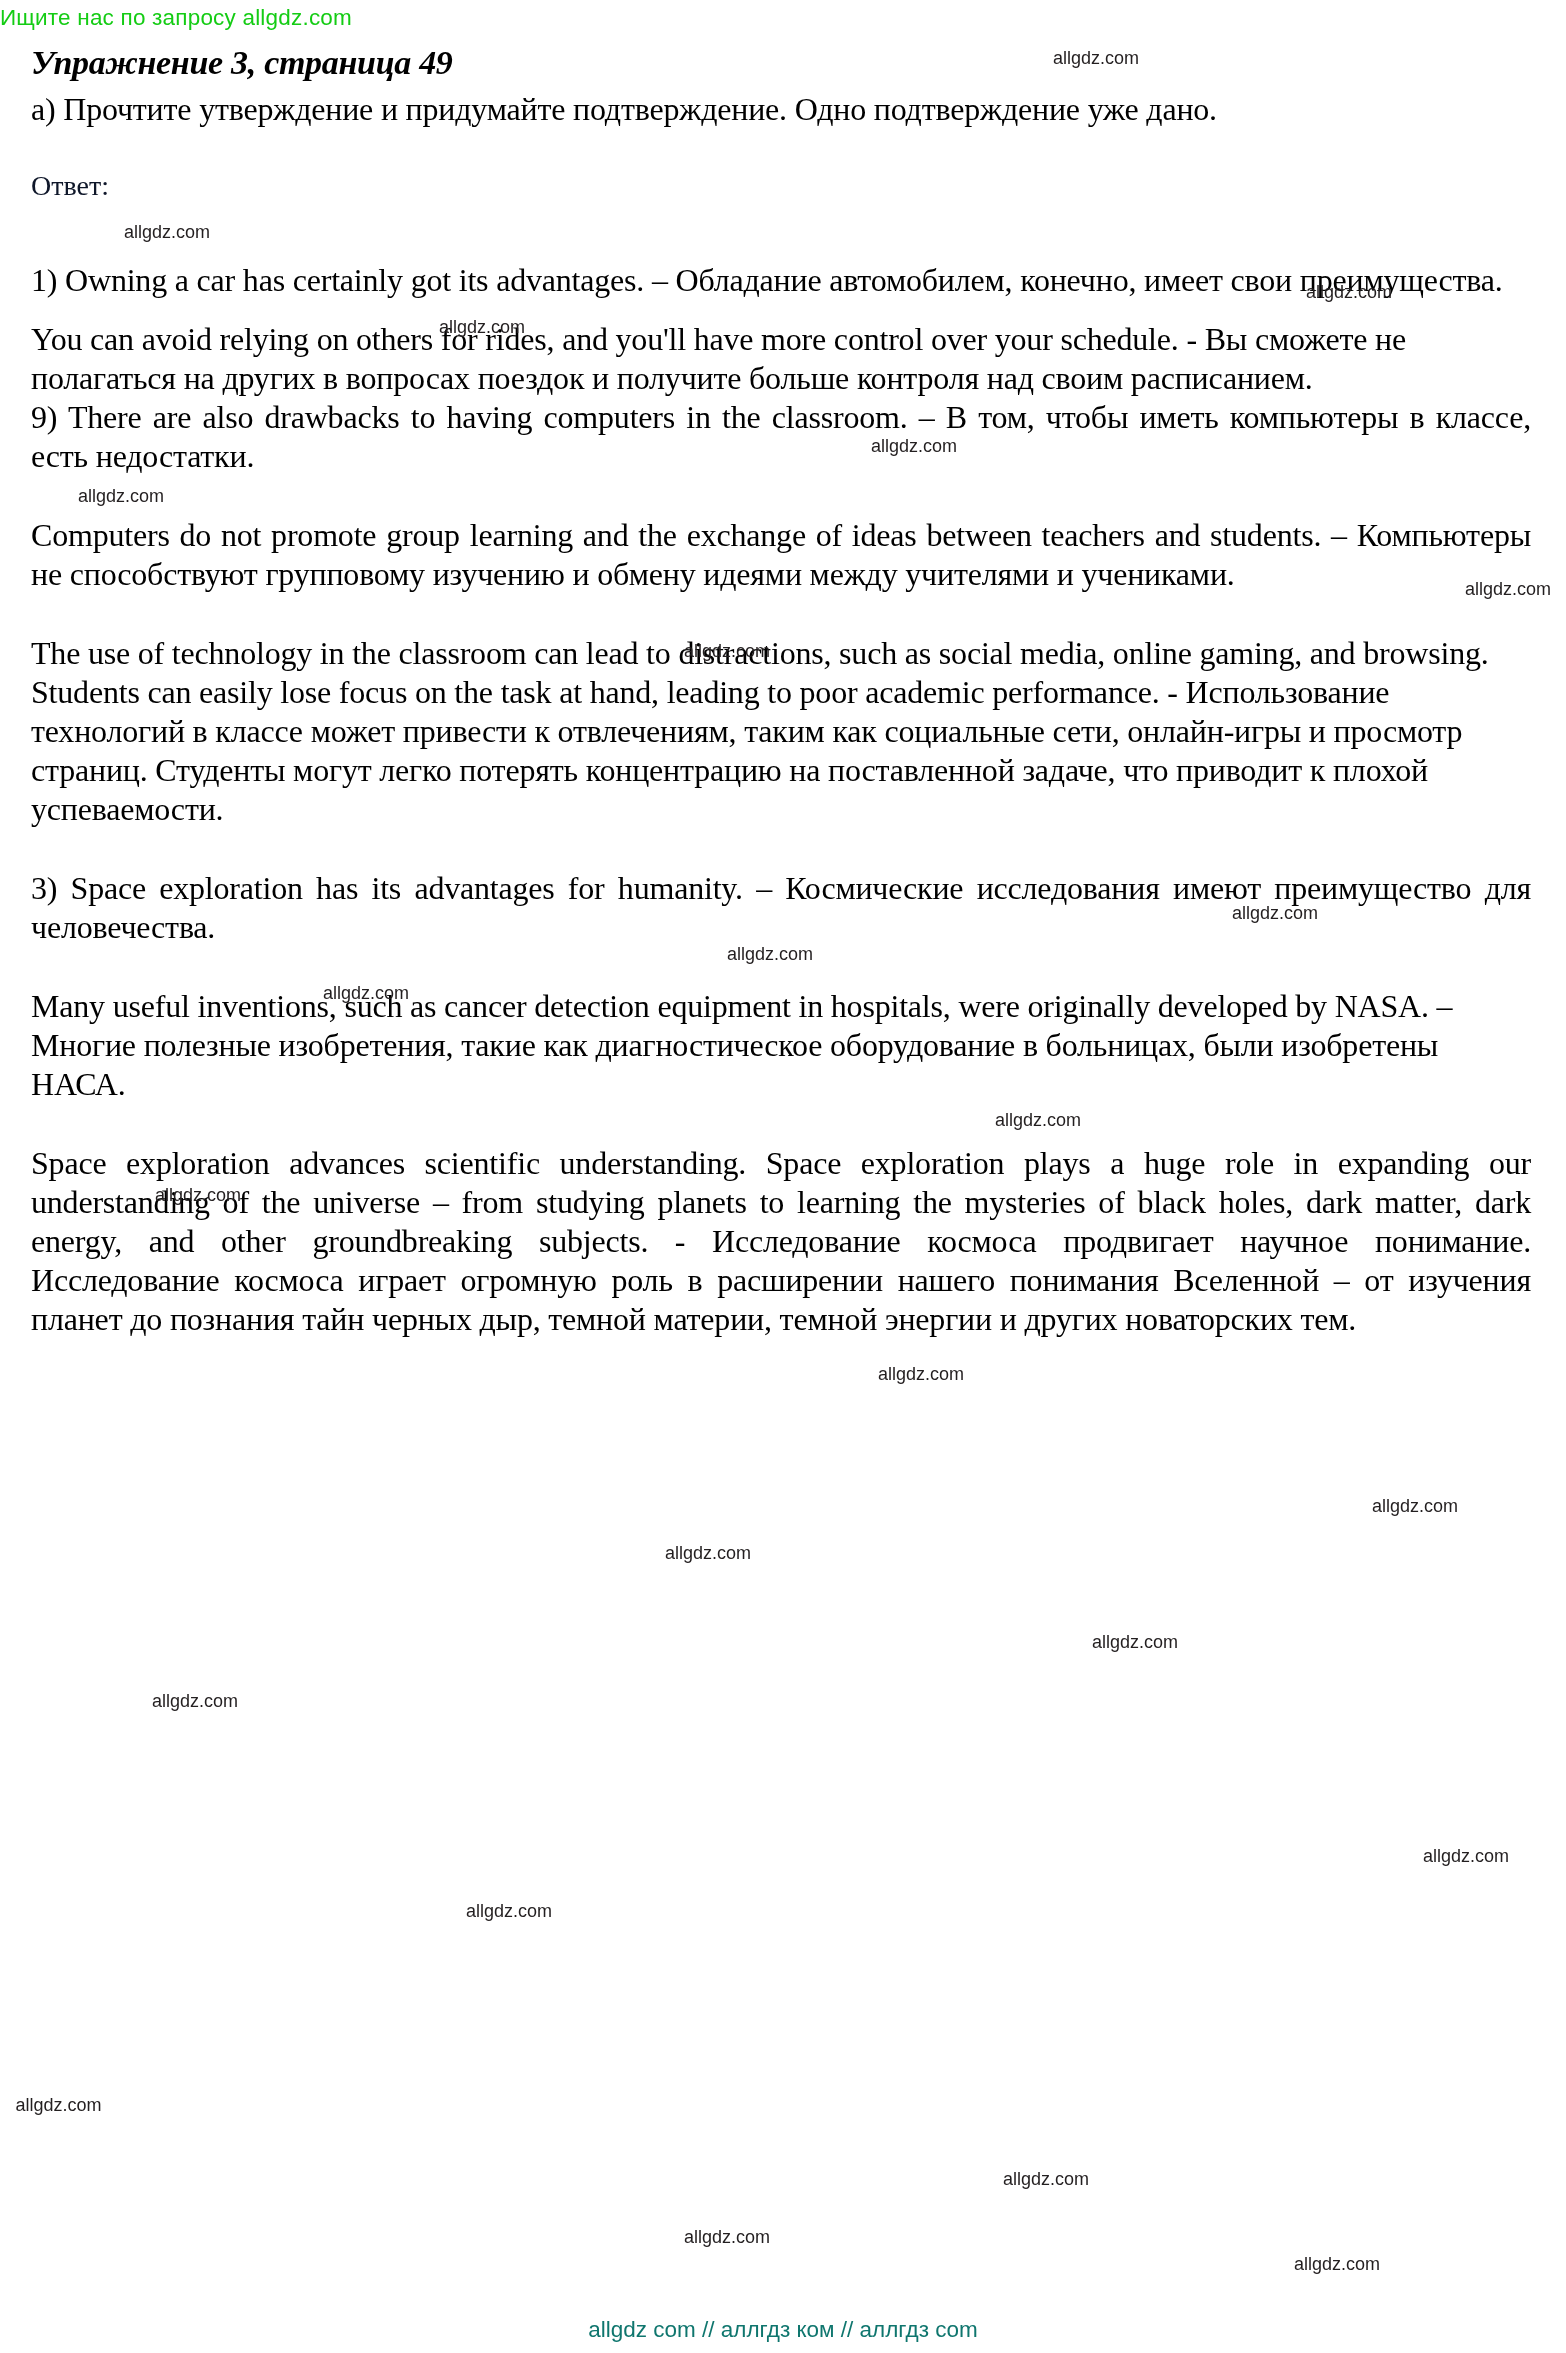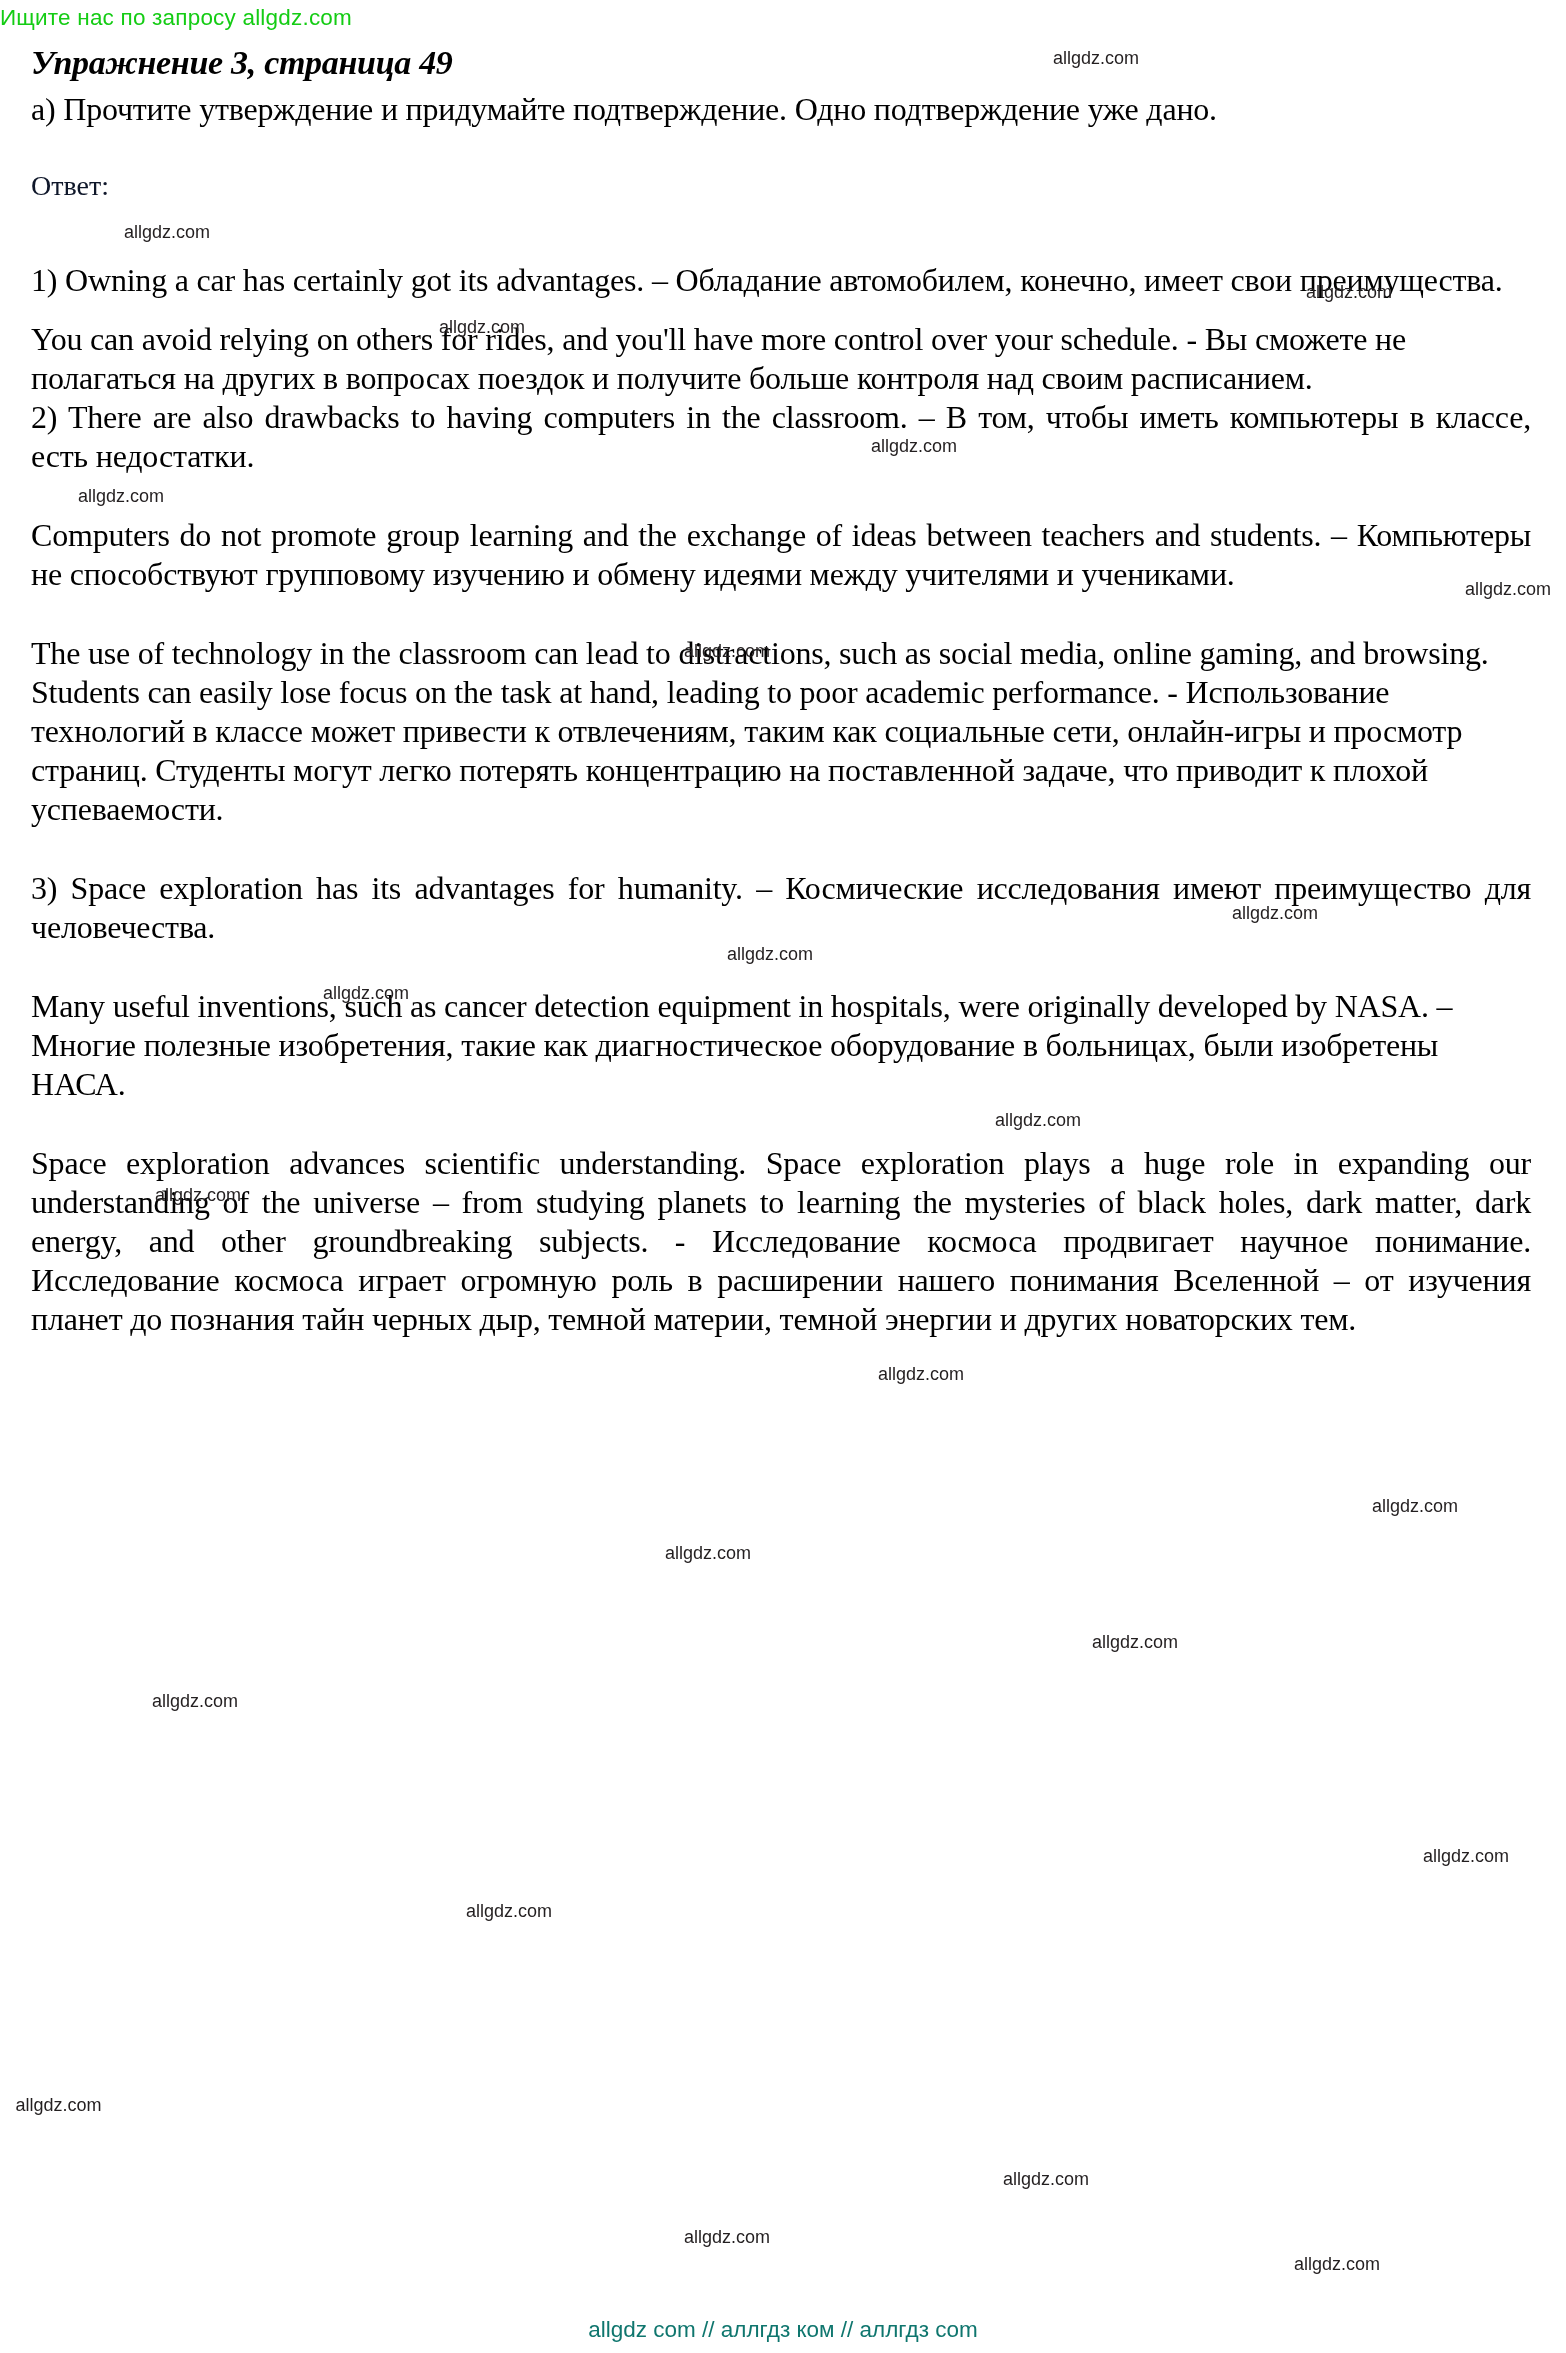--- a/index.html
+++ b/index.html
@@ -120,21 +120,21 @@
 
     <div class="spacer-lg"></div>
 
     <p class="para">1) Owning a car has certainly got its advantages. – Обладание автомобилем, конечно, имеет свои преимущества.</p>
 
     <div class="spacer-sm"></div>
 
 
     <p class="para nojust">You can avoid relying on others for rides, and you'll have more control over your schedule. - Вы сможете не полагаться на других в вопросах поездок и получите больше контроля над своим расписанием.</p>
 
-    <p class="para">2) There are also drawbacks to having computers in the classroom. – В том, чтобы иметь компьютеры в классе, есть недостатки.</p>
+    <p class="para">9) There are also drawbacks to having computers in the classroom. – В том, чтобы иметь компьютеры в классе, есть недостатки.</p>
 
     <div class="spacer-md"></div>
 
     <p class="para">Computers do not promote group learning and the exchange of ideas between teachers and students. – Компьютеры не способствуют групповому изучению и обмену идеями между учителями и учениками.</p>
 
     <div class="spacer-md"></div>
 
     <p class="para nojust">The use of technology in the classroom can lead to distractions, such as social media, online gaming, and browsing. Students can easily lose focus on the task at hand, leading to poor academic performance. - Использование технологий в классе может привести к отвлечениям, таким как социальные сети, онлайн-игры и просмотр страниц. Студенты могут легко потерять концентрацию на поставленной задаче, что приводит к плохой успеваемости.</p>
 
     <div class="spacer-md"></div>

